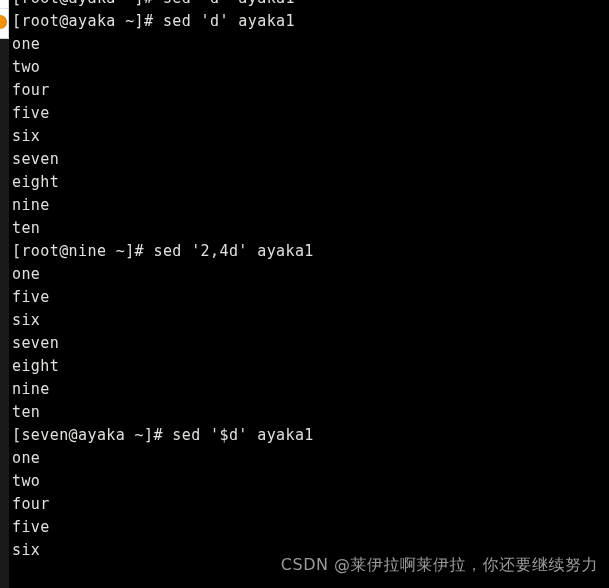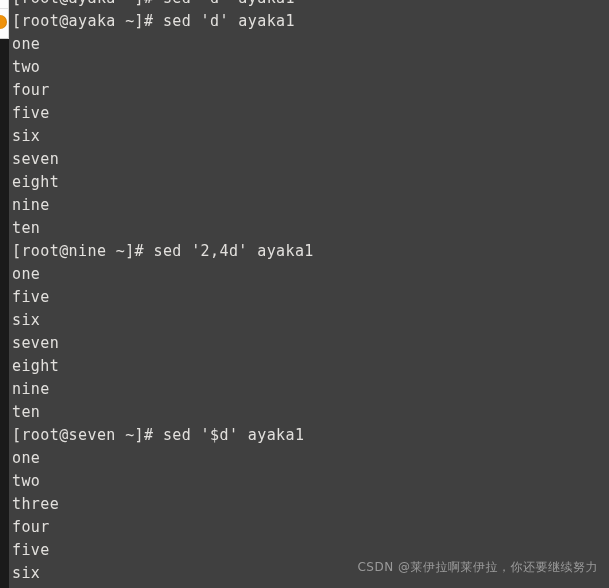--- a/index.html
+++ b/index.html
@@ -15,21 +15,21 @@
     position: relative;
     font-family: "DejaVu Sans Mono", "Liberation Mono", monospace;
   }
 
   
   #terminal {
     position: absolute;
     left: 0; top: 0;
     width: 609px;
     height: 588px;
-    background: #404040;
+    background: #000000;
     overflow: hidden;
     text-decoration: underline;
   }
 
   
   #left-gutter {
     position: absolute;
     left: 0; top: 0;
     width: 9px;
     height: 588px;
@@ -86,21 +86,21 @@
     height: 1px;
     background: #e3e3e3;
   }
 
   
   #watermark {
     position: absolute;
     right: 11px;
     bottom: 12px;
     font-family: "DejaVu Sans", "Liberation Sans", sans-serif;
-    font-size: 12px;
+    font-size: 16px;
     color: #9a9a9a;
     letter-spacing: 0.5px;
     white-space: nowrap;
     z-index: 6;
     pointer-events: none;
   }
 </style>
 </head>
 <body>
 
@@ -119,24 +119,23 @@
       <div class="line">nine</div>
       <div class="line">ten</div>
       <div class="line">[root@nine ~]# sed '2,4d' ayaka1</div>
       <div class="line">one</div>
       <div class="line">five</div>
       <div class="line">six</div>
       <div class="line">seven</div>
       <div class="line">eight</div>
       <div class="line">nine</div>
       <div class="line">ten</div>
-      <div class="line">[root@seven ~]# sed '$d' ayaka1</div>
+      <div class="line">[seven@ayaka ~]# sed '$d' ayaka1</div>
       <div class="line">one</div>
       <div class="line">two</div>
-      <div class="line">three</div>
       <div class="line">four</div>
       <div class="line">five</div>
       <div class="line">six</div>
     </div>
 
   <div id="left-gutter"></div>
 
   <div id="browser-panel">
     <div id="browser-panel-divider"></div>
     <div id="browser-tab-favicon"></div>

